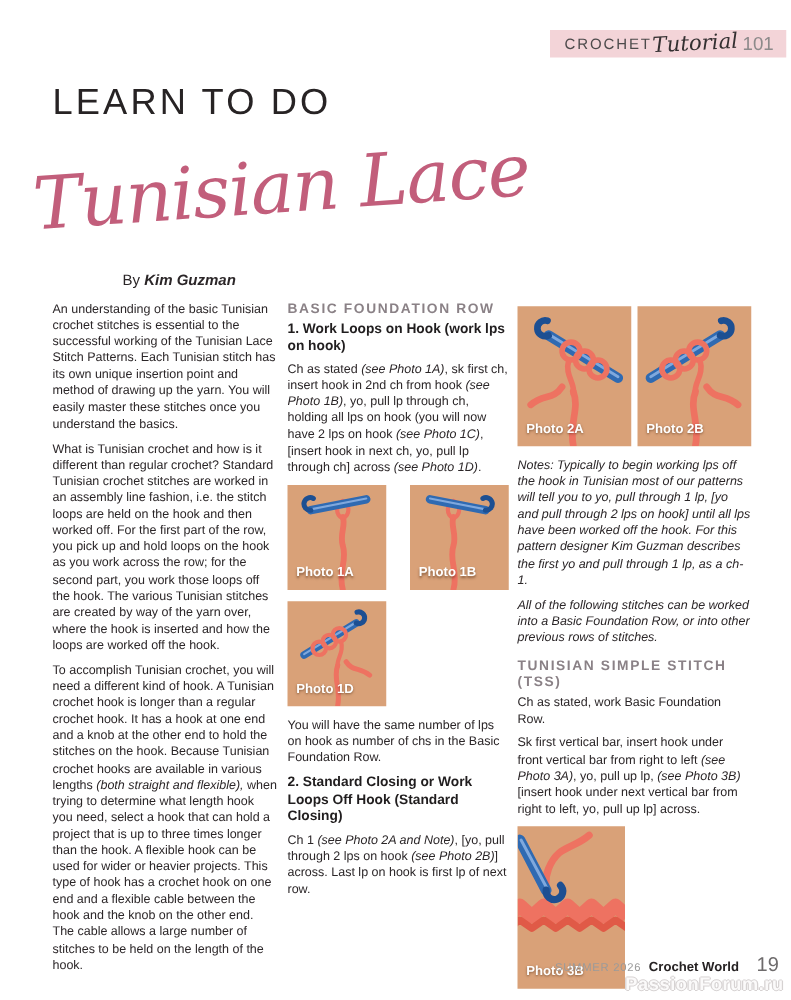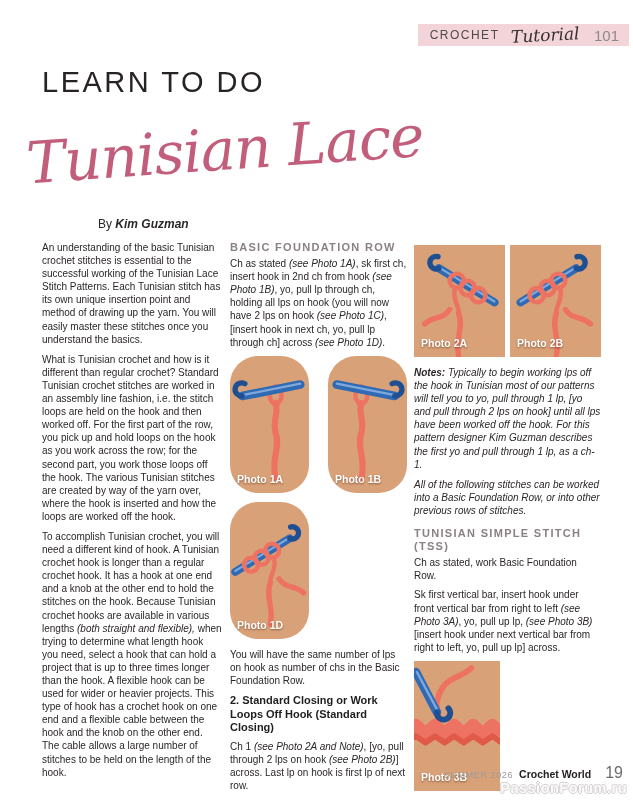--- a/index.html
+++ b/index.html
@@ -8,53 +8,53 @@
     --hook-blue:#2f6ab2; --hook-dark:#1d4f92; --footer-gray:#9a9a9a;
   }
   *{margin:0;padding:0;box-sizing:border-box;}
   html,body{background:#fff;}
   body{font-family:"Liberation Sans",sans-serif;color:var(--ink);}
   .page{position:relative;width:633px;height:800px;background:#fff;overflow:hidden;margin:0 auto;}
   .defs{position:absolute;width:0;height:0;}
 
   
   .badge{position:absolute;top:24px;right:4px;height:22px;background:var(--badge-bg);
-    display:flex;align-items:center;gap:12px;padding:0 10px 0 12px;}
+    display:flex;align-items:center;gap:1px;padding:0 10px 0 12px;}
   .badge-crochet{font-size:12px;letter-spacing:1.5px;color:#4d4a4b;}
   .badge-script{font-family:"DejaVu Serif",serif;font-style:italic;font-size:17px;color:#343031;
     transform:rotate(-3deg);line-height:1;}
   .badge-num{font-size:15px;color:#8d8a8b;margin-left:2px;}
 
   .kicker{position:absolute;left:42px;top:66px;font-size:29px;font-weight:400;
     letter-spacing:2.5px;color:#272324;}
   .script-title{position:absolute;left:26px;top:98px;width:560px;
     font-family:"DejaVu Serif",serif;font-style:italic;font-size:58px;line-height:1.6;
     color:var(--accent-pink);transform:rotate(-4deg);letter-spacing:-1px;white-space:nowrap;}
   .byline{position:absolute;left:98px;top:217px;font-size:12px;color:#2b2628;}
   .byline-author{font-weight:bold;font-style:italic;}
 
   
   .col{position:absolute;top:241px;font-size:10px;line-height:13.1px;color:var(--ink);}
   .col-left{left:42px;width:180px;}
   .col-mid{left:230px;width:177px;}
   .col-right{left:414px;width:187px;}
   .col p{margin-bottom:7px;}
   .seg-i{font-style:italic;}
-  .seg-b{font-weight:bold;margin-top:44px;}
+  .seg-b{font-weight:normal;margin-top:44px;}
   .italic{font-style:italic;}
 
   .h-stitches{font-size:11px;font-weight:bold;letter-spacing:1.3px;color:#3e3a3b;margin:0 0 5px 0;}
   .h-sub{font-size:11px;font-weight:bold;letter-spacing:1.3px;color:var(--heading-gray);margin:0 0 3px 0;}
   .h-step{font-size:11px;font-weight:bold;color:#201d1e;line-height:13.5px;margin:2px 0 5px 0;}
 
   
   .photo-grid{display:flex;flex-wrap:wrap;justify-content:space-between;row-gap:9px;margin:4px 0 9px 0;}
   .photo-row{display:flex;justify-content:space-between;margin:4px 0 9px 0;}
   .photo{position:relative;background:var(--photo-bg);overflow:hidden;}
-  .ph-mid{width:79px;height:137px;border-radius:28px;}
+  .ph-mid{width:79px;height:84px;}
   .ph-rt{width:91px;height:112px;}
   .ph-rb{width:86px;height:130px;}
   .photo svg{position:absolute;inset:0;width:100%;height:100%;}
   .mirror{transform:scaleX(-1);}
   .photo-label{position:absolute;left:7px;bottom:7px;color:#fff;font-weight:bold;font-size:10.5px;
     text-shadow:0 1px 2px rgba(60,30,10,.55);white-space:nowrap;}
 
   
   .footer{position:absolute;top:764px;right:10px;display:flex;align-items:baseline;gap:6px;}
   .footer-season{font-size:9px;letter-spacing:.6px;color:var(--footer-gray);}
@@ -111,20 +111,21 @@
   </div>
 
   <div class="col col-left">
     <p><span>An understanding of the basic Tunisian crochet stitches is essential to the successful working of the Tunisian Lace Stitch Patterns. Each Tunisian stitch has its own unique insertion point and method of drawing up the yarn. You will easily master these stitches once you understand the basics.</span></p>
     <p><span>What is Tunisian crochet and how is it different than regular crochet? Standard Tunisian crochet stitches are worked in an assembly line fashion, i.e. the stitch loops are held on the hook and then worked off. For the first part of the row, you pick up and hold loops on the hook as you work across the row; for the second part, you work those loops off the hook. The various Tunisian stitches are created by way of the yarn over, where the hook is inserted and how the loops are worked off the hook.</span></p>
     <p><span>To accomplish Tunisian crochet, you will need a different kind of hook. A Tunisian crochet hook is longer than a regular crochet hook. It has a hook at one end and a knob at the other end to hold the stitches on the hook. Because Tunisian crochet hooks are available in various lengths </span><span class="seg-i">(both straight and flexible),</span><span> when trying to determine what length hook you need, select a hook that can hold a project that is up to three times longer than the hook. A flexible hook can be used for wider or heavier projects. This type of hook has a crochet hook on one end and a flexible cable between the hook and the knob on the other end. The cable allows a large number of stitches to be held on the length of the hook.</span></p>
   </div>
 
   <div class="col col-mid">
     <h4 class="h-sub">BASIC FOUNDATION ROW</h4>
+    <h5 class="h-step">1. Work Loops on Hook (work lps on hook)</h5>
     <p><span>Ch as stated </span><span class="seg-i">(see Photo 1A)</span><span>, sk first ch, insert hook in 2nd ch from hook </span><span class="seg-i">(see Photo 1B)</span><span>, yo, pull lp through ch, holding all lps on hook (you will now have 2 lps on hook </span><span class="seg-i">(see Photo 1C)</span><span>, [insert hook in next ch, yo, pull lp through ch] across </span><span class="seg-i">(see Photo 1D)</span><span>.</span></p>
 
     <div class="photo-grid">
       <div class="photo ph-mid">
         <svg>
             <use href="#ill-chain"></use>
           </svg>
         <span class="photo-label">Photo 1A</span>
       </div>
       <div class="photo ph-mid">

